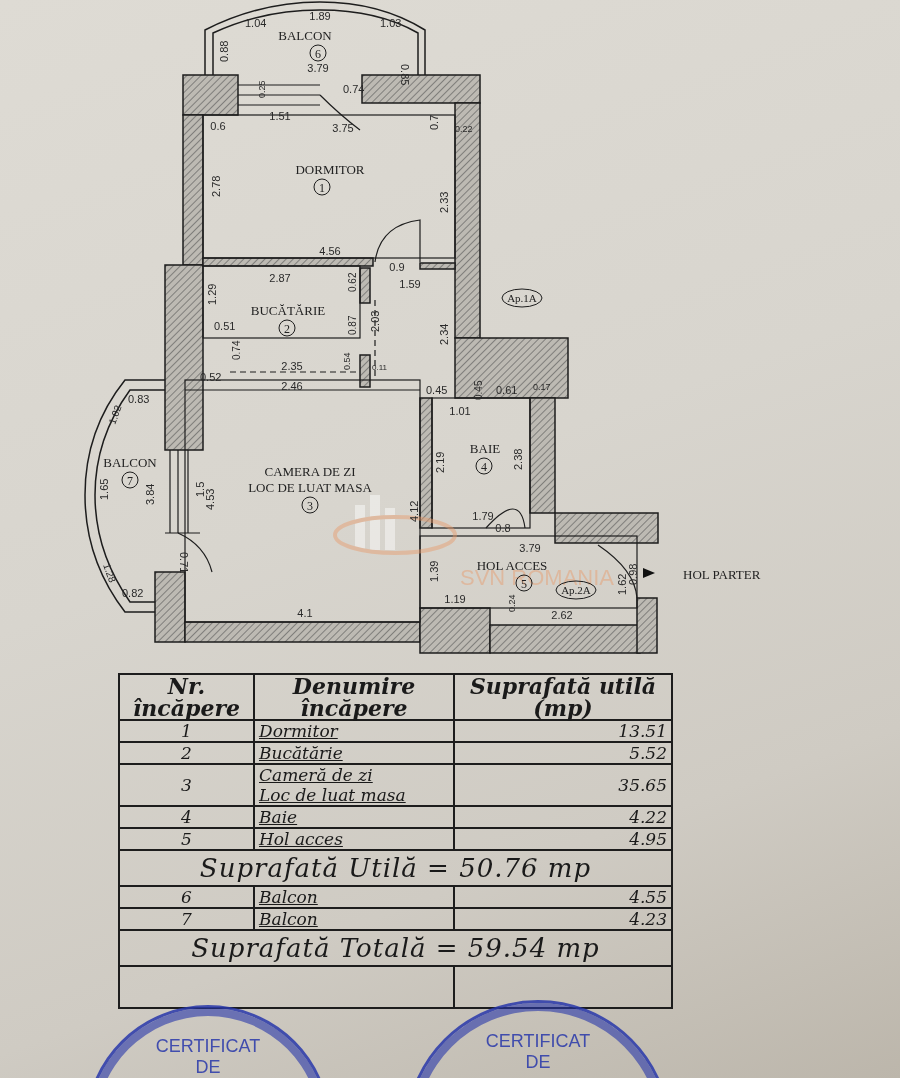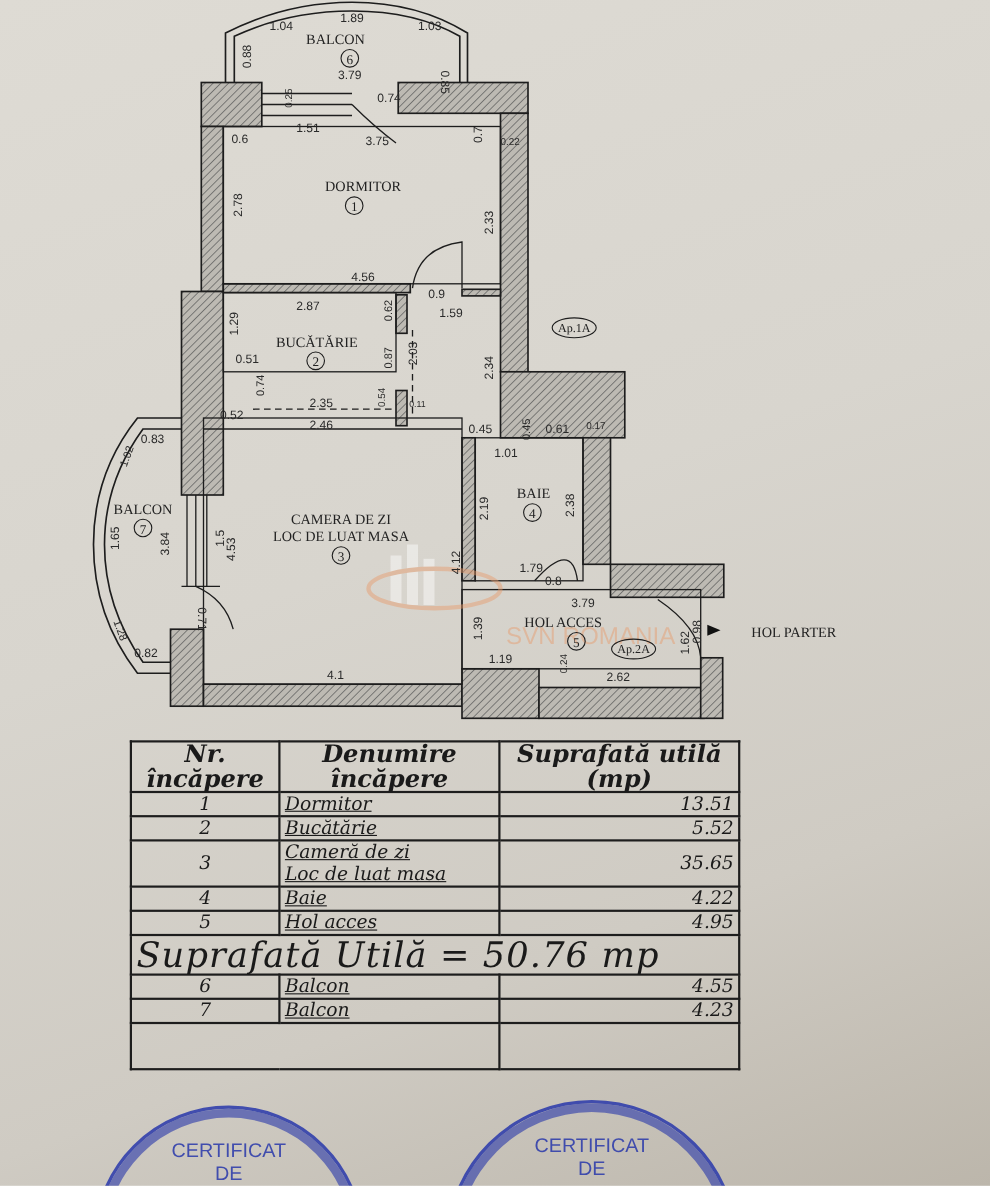--- a/index.html
+++ b/index.html
@@ -19,21 +19,21 @@
     font-family: "DejaVu Serif", serif; font-style: italic; color: #1a1a1a;
   }
   table.area td {
     border: 2px solid #1d1d1d; padding: 0 4px; line-height: 20px; font-size: 17px;
     vertical-align: middle;
   }
   table.area .hdr td { text-align: center; line-height: 22px; font-size: 22px; font-weight: bold; }
   table.area .nr { text-align: center; width: 125px; }
   table.area .nm { width: 190px; text-decoration: underline; text-decoration-thickness: 1px; }
   table.area .val { text-align: right; }
-  table.area .sum td { text-align: left; font-size: 32px; line-height: 34px; letter-spacing: 1px; }
+  table.area .sum td { text-align: center; font-size: 26px; line-height: 34px; letter-spacing: 1px; }
   table.area .sign td { height: 38px; vertical-align: top; font-size: 17px; line-height: 20px; }
   table.area .sign .under { text-decoration: underline; }
 
   .stamp {
     position: absolute; border-radius: 50%;
     border: 3px solid rgba(40,55,170,0.85);
     box-shadow: inset 0 0 0 6px rgba(0,0,0,0), inset 0 0 0 8px rgba(40,55,170,0.6);
     color: rgba(40,55,170,0.85);
     font-family: "Liberation Sans", sans-serif; text-align: center;
   }
@@ -267,20 +267,23 @@
     <tr>
       <td class="nr">6</td>
       <td class="nm">Balcon</td>
       <td class="val">4.55</td>
     </tr>
     <tr>
       <td class="nr">7</td>
       <td class="nm">Balcon</td>
       <td class="val">4.23</td>
     </tr>
+    <tr class="sum">
+      <td colspan="3">Suprafată Totală = 59.54 mp</td>
+    </tr>
     <tr class="sign">
       <td colspan="2" style="height:40px"></td>
       <td></td>
     </tr>
   </tbody>
     </table>
 </div>
 
 <div class="stamp" style="left:85px; top:1005px; width:240px; height:240px;">
   <div style="padding-top:28px">

